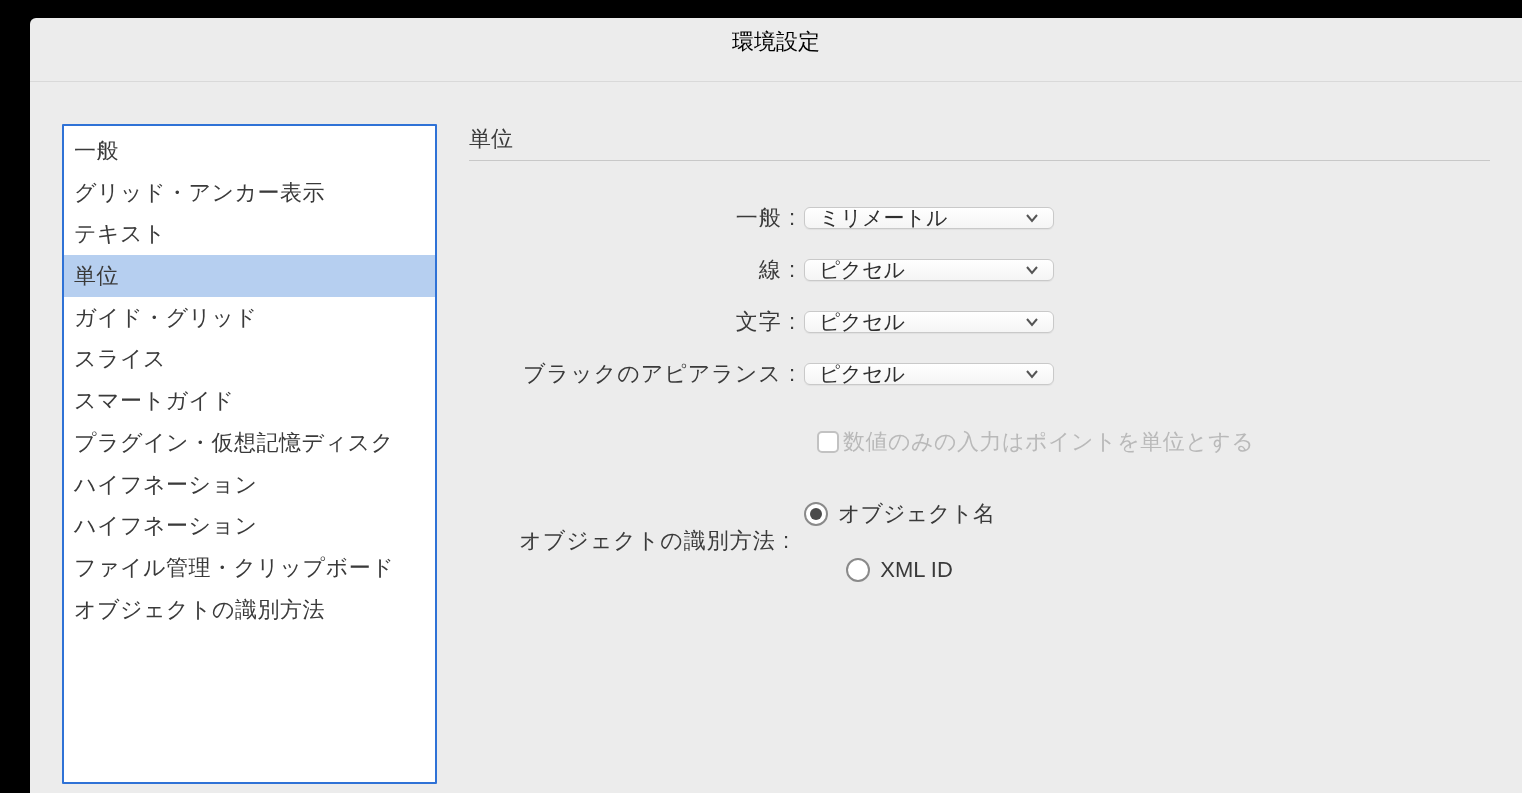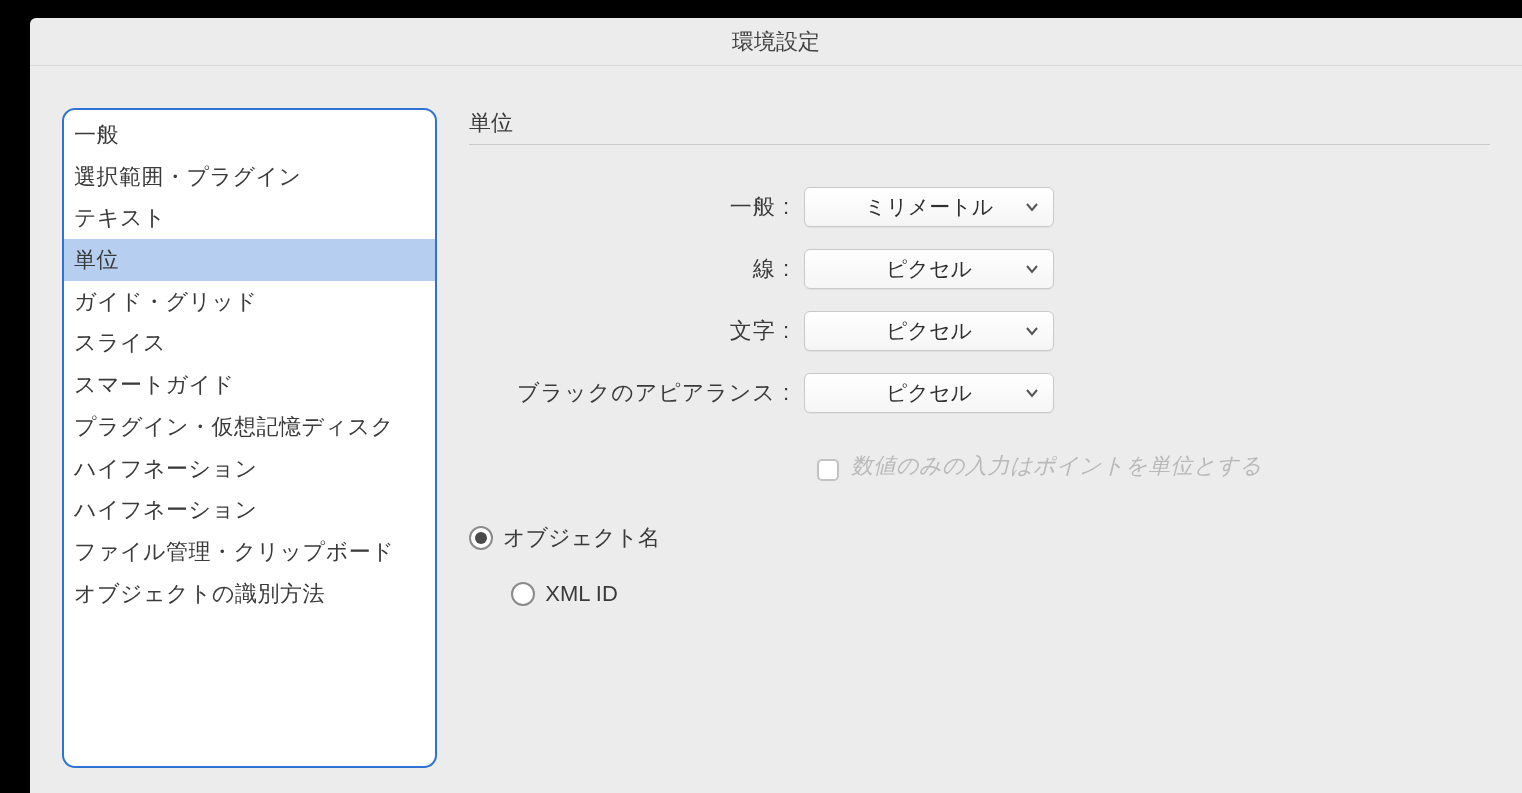--- a/index.html
+++ b/index.html
@@ -14,37 +14,37 @@
       position: absolute;
       left: 30px;
       top: 18px;
       right: 0;
       bottom: 0;
       background: #ececec;
       border-radius: 6px 0 0 0;
       box-shadow: 0 20px 60px rgba(0,0,0,0.5);
     }
     .titlebar {
-      height: 48px;
+      height: 64px;
       line-height: 48px;
       text-align: center;
       font-size: 22px;
-      color: #404040;
+      color: #000000;
       font-weight: 400;
       border-bottom: 1px solid #d9d9d9;
     }
     .content {
       display: flex;
       padding: 42px 0 0 32px;
       gap: 32px;
     }
     .sidebar {
       width: 375px;
       border: 2px solid #2f72d6;
-      border-radius: 13px;
+      border-radius: 1px;
       background: #fff;
       padding: 4px 0;
       height: 660px;
     }
     .sidebar-item {
       font-size: 22px;
       color: #3a3a3a;
       padding: 6px 10px;
       cursor: default;
       line-height: 1.35;
@@ -71,55 +71,53 @@
     }
     .row {
       display: flex;
       align-items: center;
     }
     .row-label {
       width: 335px;
       text-align: right;
       font-size: 22px;
       color: #3a3a3a;
-      padding-right: 14px;
+      padding-right: 8px;
       letter-spacing: 1px;
     }
     .dropdown {
       position: relative;
       width: 250px;
-      height: 40px;
+      height: 22px;
       background: linear-gradient(to bottom, #ffffff, #f5f5f5);
       border: 1px solid #c9c9c9;
       border-radius: 6px;
       display: flex;
       align-items: center;
       padding: 6px 14px;
       font-size: 21px;
       color: #2f2f2f;
       cursor: default;
       box-shadow: 0 1px 1px rgba(0,0,0,0.05);
-      justify-content: center;
     }
     .dropdown .chevron {
       position: absolute;
       right: 14px;
       top: 50%;
       transform: translateY(-50%);
       width: 14px;
       height: 14px;
     }
     .chevron svg { display:block; }
     .checkbox-row {
       padding-left: 348px;
       display: flex;
-      align-items: flex-end;
-      gap: 12px;
+      align-items: center;
+      gap: 4px;
       margin-top: 38px;
-      font-style: italic;
     }
     .checkbox {
       width: 22px;
       height: 22px;
       border: 2px solid #c2c2c2;
       border-radius: 5px;
       background: #fff;
       flex-shrink: 0;
     }
     .checkbox-label {
@@ -176,21 +174,21 @@
   </style>
 </head>
 <body>
 
 <div class="window">
   <div class="titlebar">環境設定</div>
   <div class="content">
 
     <div class="sidebar">
       <div class="sidebar-item">一般</div>
-      <div class="sidebar-item">選択範囲・プラグイン</div>
+      <div class="sidebar-item">グリッド・アンカー表示</div>
       <div class="sidebar-item">テキスト</div>
       <div class="sidebar-item selected">単位</div>
       <div class="sidebar-item">ガイド・グリッド</div>
       <div class="sidebar-item">スライス</div>
       <div class="sidebar-item">スマートガイド</div>
       <div class="sidebar-item">プラグイン・仮想記憶ディスク</div>
       <div class="sidebar-item">ハイフネーション</div>
       <div class="sidebar-item">ハイフネーション</div>
       <div class="sidebar-item">ファイル管理・クリップボード</div>
       <div class="sidebar-item">オブジェクトの識別方法</div>
@@ -250,20 +248,21 @@
         </div>
 
       </div>
 
       <div class="checkbox-row">
         <span class="checkbox"></span>
         <span class="checkbox-label">数値のみの入力はポイントを単位とする</span>
       </div>
 
       <div class="radio-row">
+        <div class="radio-label-lead">オブジェクトの識別方法 :</div>
         <div class="radio-group">
           <div class="radio-option">
             <span class="radio checked"></span>
             <span class="radio-text">オブジェクト名</span>
           </div>
           <div class="radio-option">
             <span class="radio"></span>
             <span class="radio-text">XML ID</span>
           </div>
         </div>

